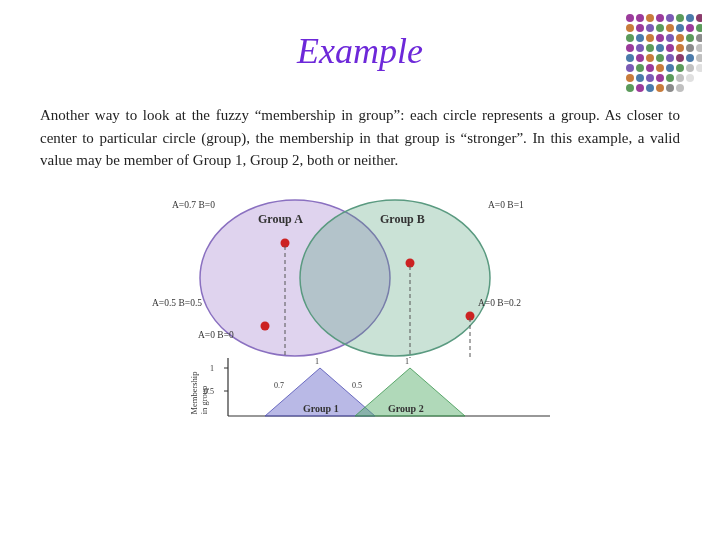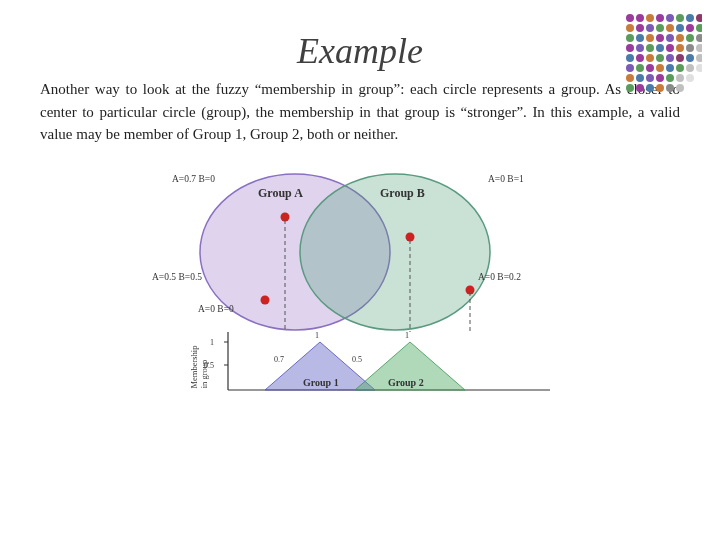--- a/index.html
+++ b/index.html
@@ -16,22 +16,22 @@
       width: 720px;
       height: 540px;
       padding: 30px 40px 20px 40px;
       position: relative;
     }
 
     .title {
       text-align: center;
       font-size: 36px;
       font-weight: normal;
-      color: #404040;
-      margin-bottom: 6px;
+      color: #6d28d9;
+      margin-bottom: 32px;
       font-style: italic;
     }
 
     .body-text {
       font-size: 15px;
       line-height: 1.5;
       color: #222;
       text-align: justify;
       margin-bottom: 5px;
     }

